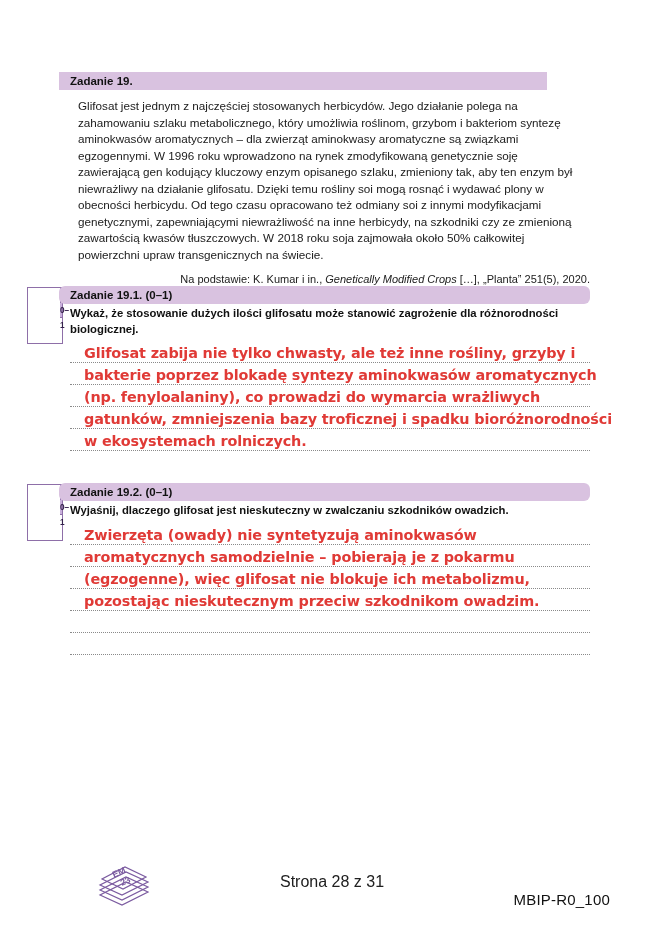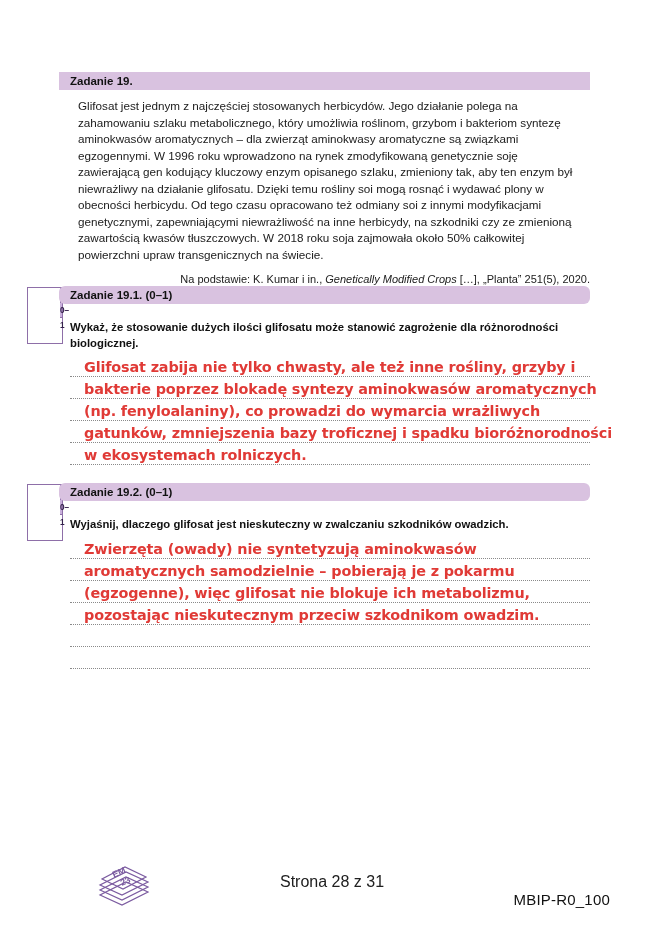--- a/index.html
+++ b/index.html
@@ -33,21 +33,21 @@
 
   
   .intro {
     position: absolute;
     left: 70px;
     top: 72px;
     width: 520px;
   }
   .intro-band {
     margin-left: -11px;
-    width: 531px;
+    width: 488px;
     box-sizing: border-box;
   }
   .intro-body {
     margin-top: 3px;
     font-size: 11.7px;
     line-height: 16.55px;
     text-align: left;
     color: #202020;
   }
   .intro-body p {
@@ -70,21 +70,21 @@
     left: 70px;
     width: 520px;
   }
   .task-head-band {
     margin-left: -11px;
     width: 531px;
     box-sizing: border-box;
     border-radius: 6px;
   }
   .task-prompt {
-    margin-top: 16px;
+    margin-top: 2px;
     font-size: 11.3px;
     line-height: 15.6px;
     font-weight: bold;
     color: #111;
   }
 
   
   .scorebox {
     position: absolute;
     left: 27px;

